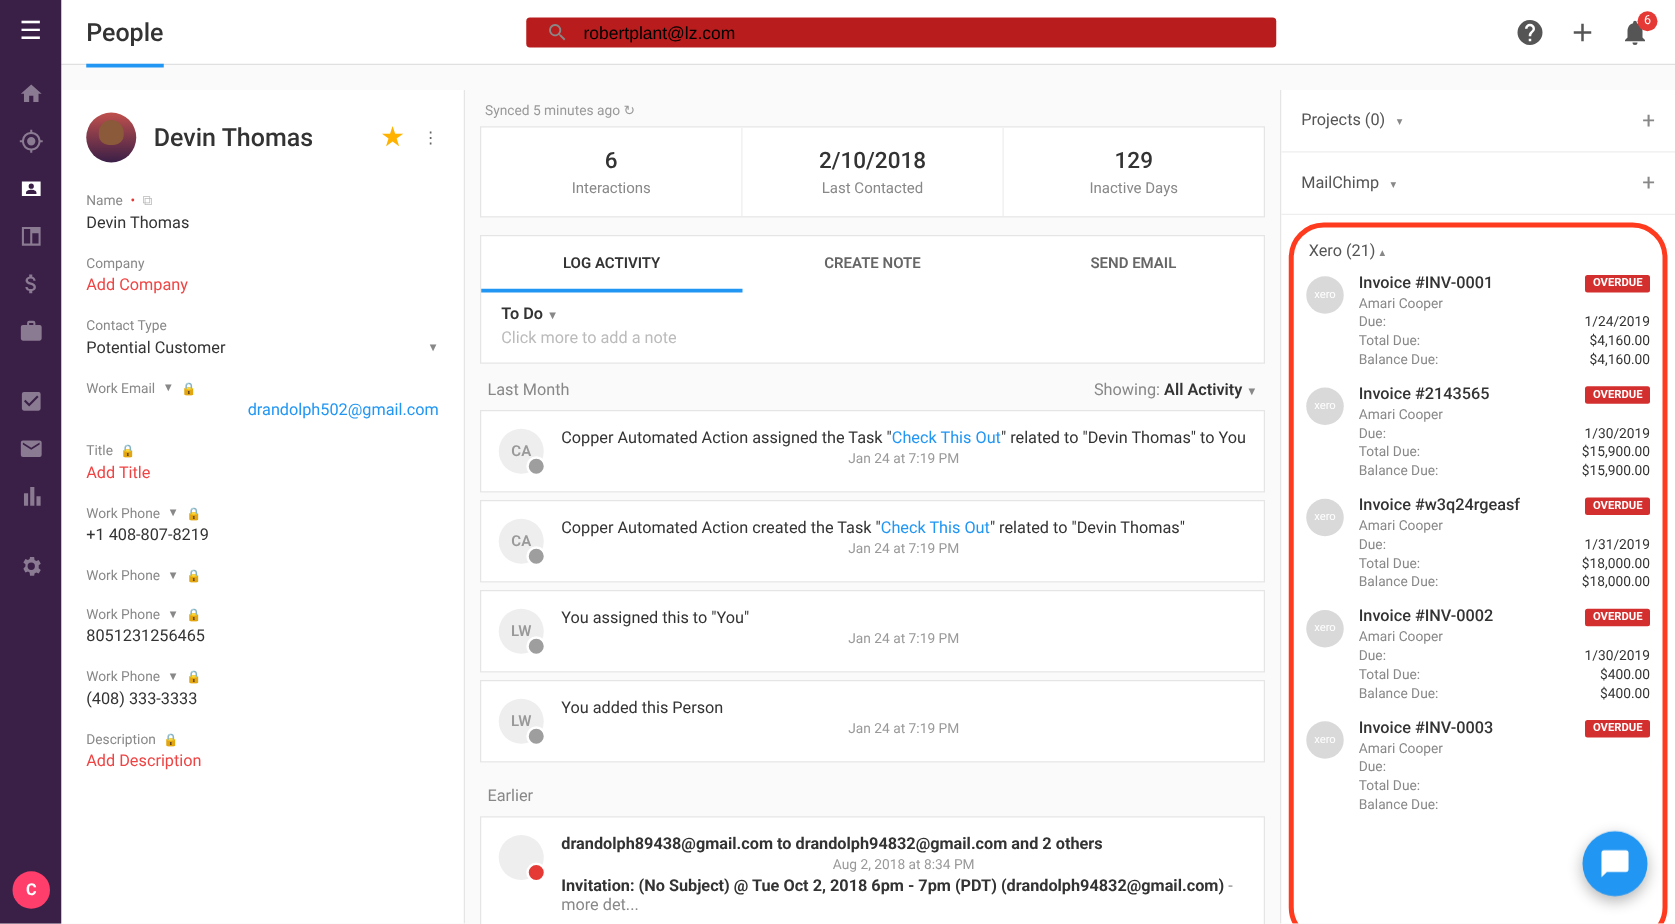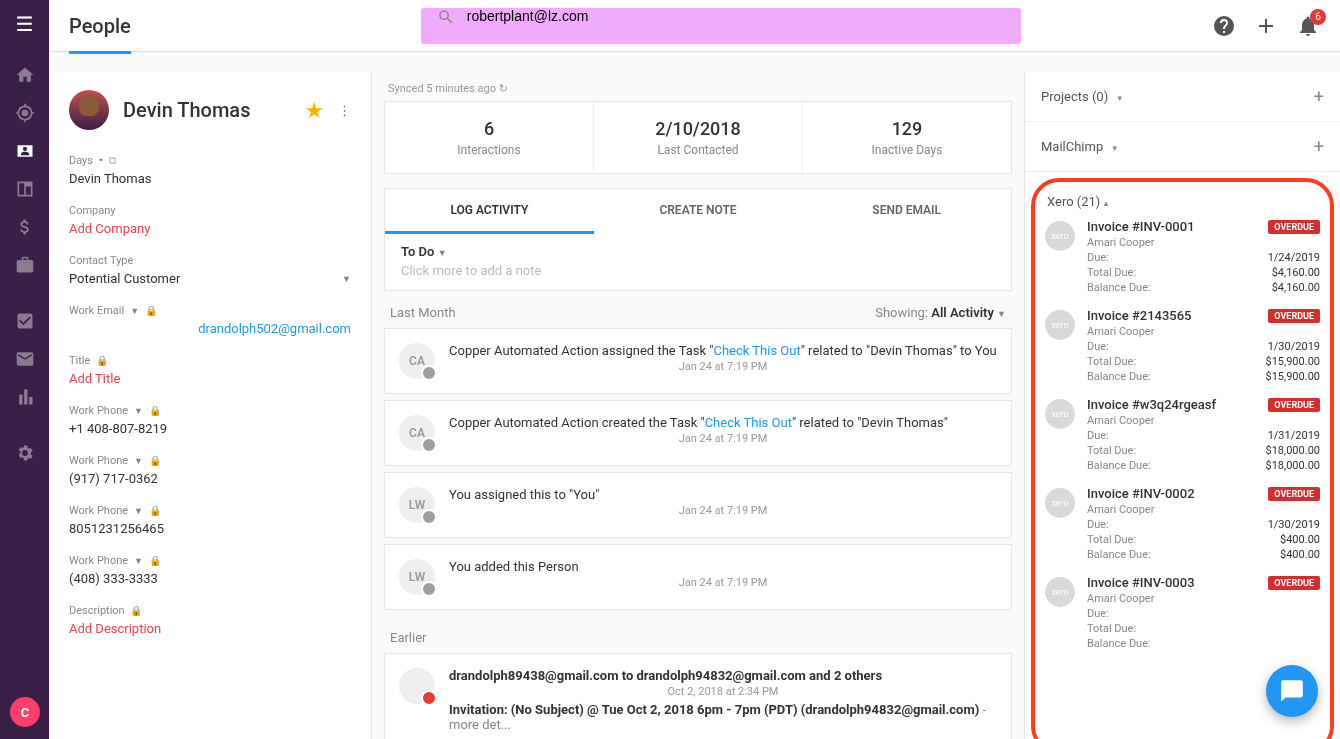--- a/index.html
+++ b/index.html
@@ -8,21 +8,21 @@
 .nav-rail { width: 49px; background: #3a1f47; display: flex; flex-direction: column; align-items: center; padding-top: 12px; position: relative; }
 .nav-rail .hamburger { color: #fff; font-size: 20px; margin-bottom: 20px; cursor: pointer; }
 .nav-rail .rail-icon { width: 49px; height: 38px; display: flex; align-items: center; justify-content: center; color: #8a7a92; cursor: pointer; }
 .nav-rail .rail-icon.active { color: #fff; }
 .nav-rail .rail-icon svg { width: 20px; height: 20px; fill: currentColor; }
 .copper-badge { width: 30px; height: 30px; background: #ff3e6c; border-radius: 50%; position: absolute; bottom: 12px; left: 10px; display:flex; align-items:center; justify-content:center; color:#fff; font-weight:bold; }
 
 .main { flex: 1; display: flex; flex-direction: column; gap: 20px; }
 .top-bar { height: 52px; display: flex; align-items: center; padding: 0 20px; background: #fff; border-bottom: 1px solid #e0e0e0; }
 .page-title { font-size: 20px; font-weight: 500; color: #333; border-bottom: 3px solid #2196f3; padding-bottom: 13px; margin-top: 16px; }
-.search-wrap { margin-left: 290px; width: 600px; height: 36px; background: #f0abfc; border-radius: 3px; display: flex; align-items: flex-start; padding: 0 16px; color: #555; }
+.search-wrap { margin-left: 290px; width: 600px; height: 24px; background: #b91c1c; border-radius: 3px; display: flex; align-items: center; padding: 0 16px; color: #555; }
 .search-wrap input { border: none; background: transparent; outline: none; flex: 1; font-size: 14px; margin-left: 12px; }
 .top-actions { margin-left: auto; display: flex; align-items: center; gap: 18px; }
 .top-actions .ico { width: 24px; height: 24px; cursor: pointer; position: relative; color:#555; }
 .bell-badge { position: absolute; top: -5px; right: -6px; background: #e53935; color: #fff; border-radius: 50%; width: 16px; height: 16px; font-size: 10px; display: flex; align-items: center; justify-content: center; }
 
 .content { flex: 1; display: flex; overflow: hidden; }
 
 .left-pane { width: 323px; background: #fff; border-right: 1px solid #e5e5e5; padding: 18px 20px; overflow-y: auto; }
 .person-header { display: flex; align-items: center; gap: 14px; margin-bottom: 24px; }
 .avatar { width: 40px; height: 40px; border-radius: 50%; background: linear-gradient(#c0504d,#3a1f47); flex-shrink:0; position:relative; overflow:hidden;}
@@ -182,21 +182,21 @@
       <div class="left-pane">
         <div class="person-header">
           <div class="avatar"></div>
           <div class="person-name">Devin Thomas</div>
           <span class="star">★</span>
           <span class="more">⋮</span>
         </div>
 
         <div class="field">
           <div class="field-label">
-              <span>Days</span> 
+              <span>Name</span> 
               <span class="req">•</span> 
               <span class="copy-ico">⧉</span>
             </div>
           <div class="field-value">Devin Thomas</div>
         </div>
         <div class="field">
           <div class="field-label">
               <span>Company</span>
             </div>
           <div class="field-value placeholder">Add Company</div>
@@ -233,21 +233,20 @@
               <span class="lock">🔒</span>
             </div>
           <div class="field-value">+1 408-807-8219</div>
         </div>
         <div class="field">
           <div class="field-label">
               <span>Work Phone</span> 
               <span class="chev">▼</span> 
               <span class="lock">🔒</span>
             </div>
-          <div class="field-value">(917) 717-0362</div>
         </div>
         <div class="field">
           <div class="field-label">
               <span>Work Phone</span> 
               <span class="chev">▼</span> 
               <span class="lock">🔒</span>
             </div>
           <div class="field-value">8051231256465</div>
         </div>
         <div class="field">
@@ -342,21 +341,21 @@
 
         <div class="section-title">
             <span>Earlier</span>
           </div>
         <div class="activity-card">
           <div class="act-avatar">
               <div class="act-badge red"></div>
             </div>
           <div class="act-body">
             <div class="act-text"><b>drandolph89438@gmail.com to drandolph94832@gmail.com and 2 others</b></div>
-            <div class="act-time">Oct 2, 2018 at 2:34 PM</div>
+            <div class="act-time">Aug 2, 2018 at 8:34 PM</div>
             <div class="act-text" style="margin-top:4px"><b>Invitation: (No Subject) @ Tue Oct 2, 2018 6pm - 7pm (PDT) (drandolph94832@gmail.com)</b><span style="color:#888"> - more det...</span></div>
             <div class="attach-chip">
                 <span>📎</span>
                 <span>invite.ics</span>
                 <span class="chev">▼</span>
               </div>
           </div>
         </div>
       </div>
 

